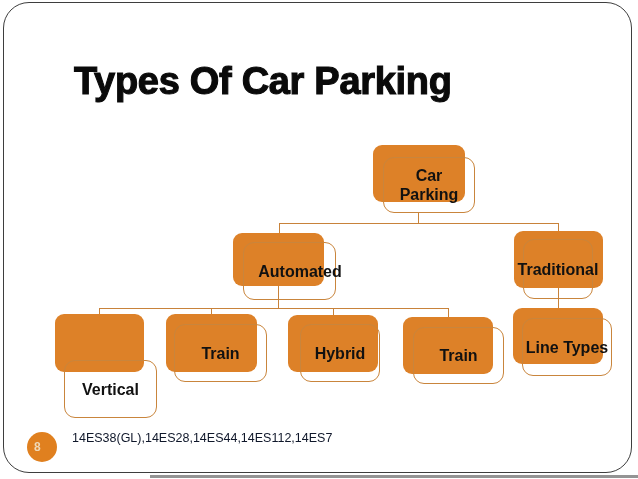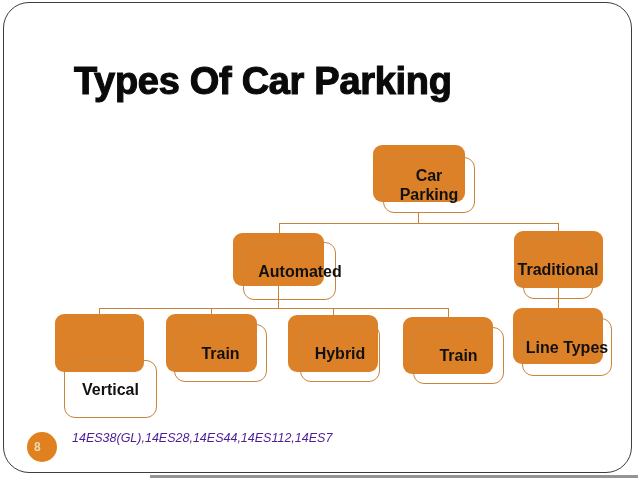--- a/index.html
+++ b/index.html
@@ -34,21 +34,21 @@
     white-space:pre-line;box-sizing:border-box;
   }
   .page-badge{
     position:absolute;left:27px;top:432px;width:30px;height:30px;border-radius:50%;
     background:#e0801f;display:flex;align-items:center;justify-content:flex-start;
     padding-left:7px;box-sizing:border-box;
     font-size:12px;font-weight:bold;color:#efd9b8;
   }
   .footer{
     position:absolute;left:72px;top:431px;width:300px;
-    font-size:12.5px;color:#4c1d95;line-height:15.5px;font-style:italic;
+    font-size:12.5px;color:#0f172a;line-height:15.5px;
   }
 </style>
 </head>
 <body>
 
 <div class="stage">
   <div class="frame"></div>
   <div class="bottom-shadow"></div>
 
   <h1 class="slide-title">Types Of Car Parking</h1>

